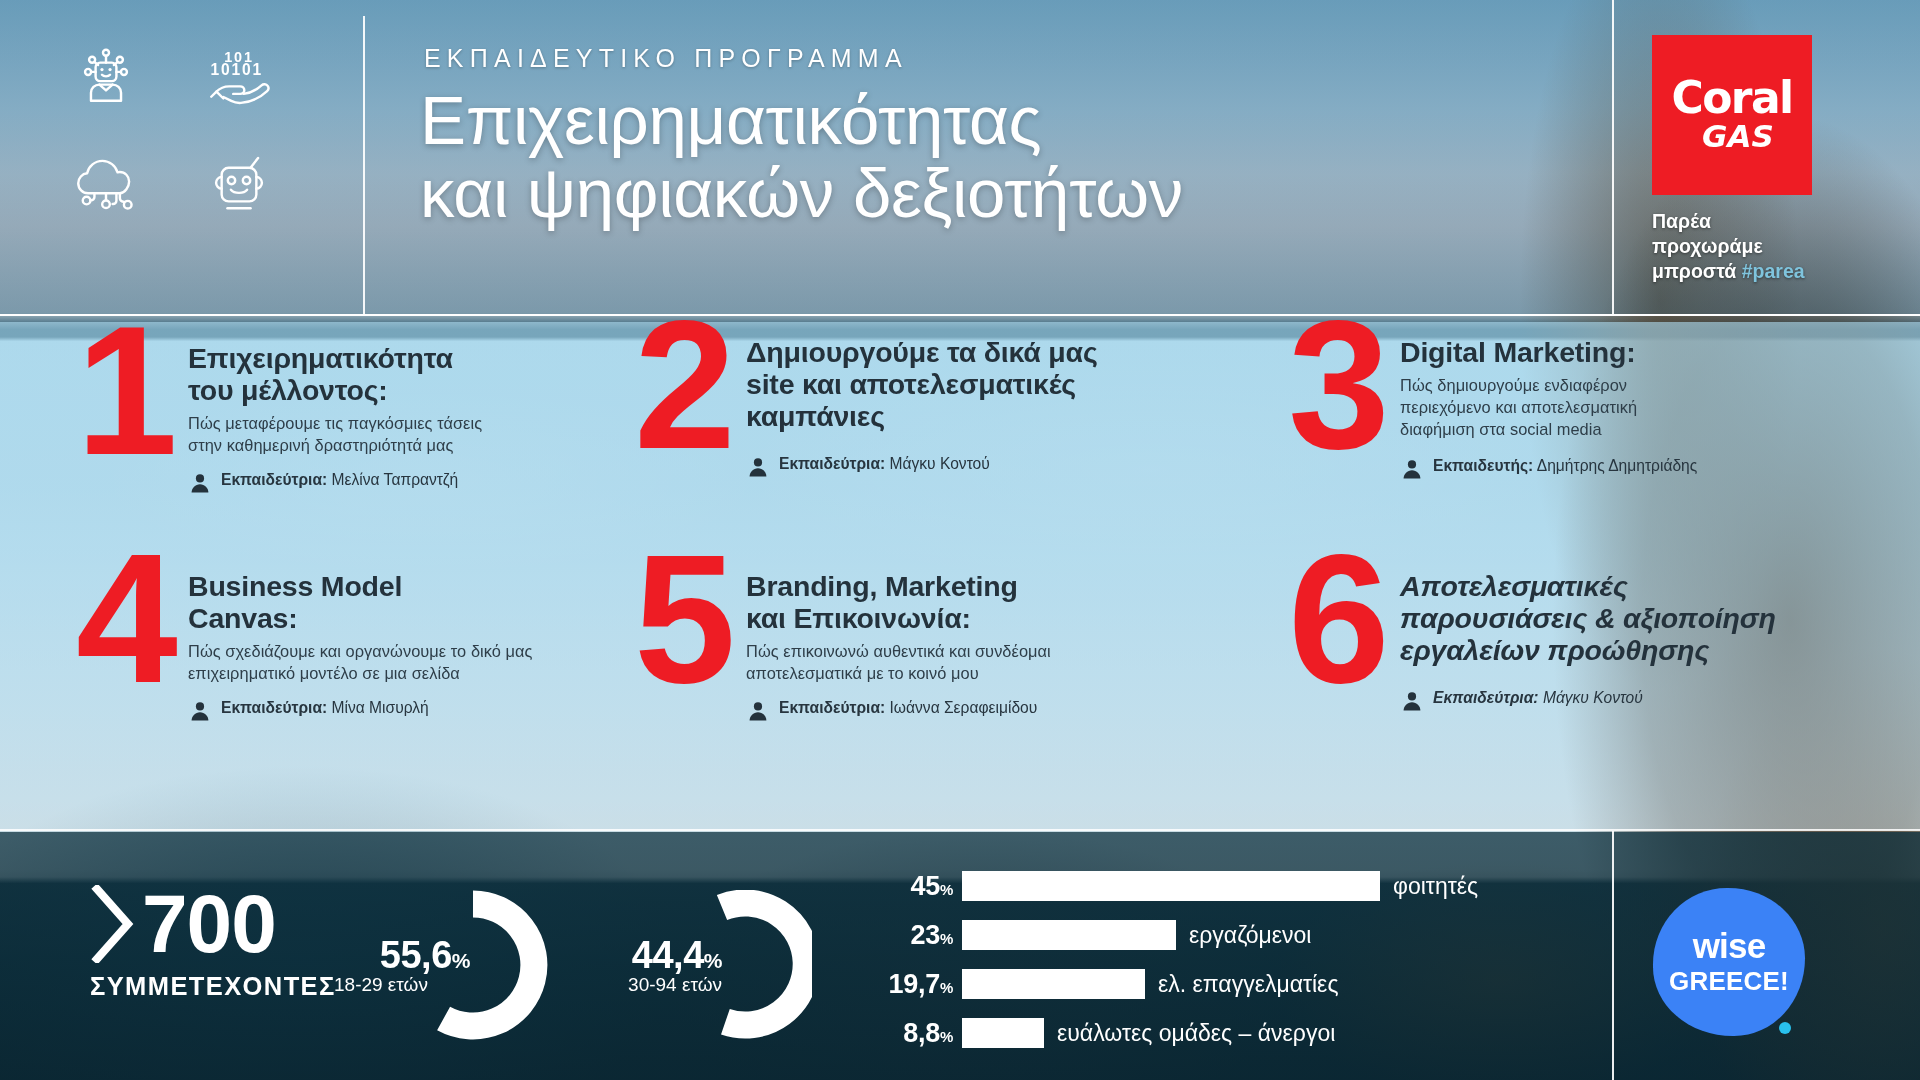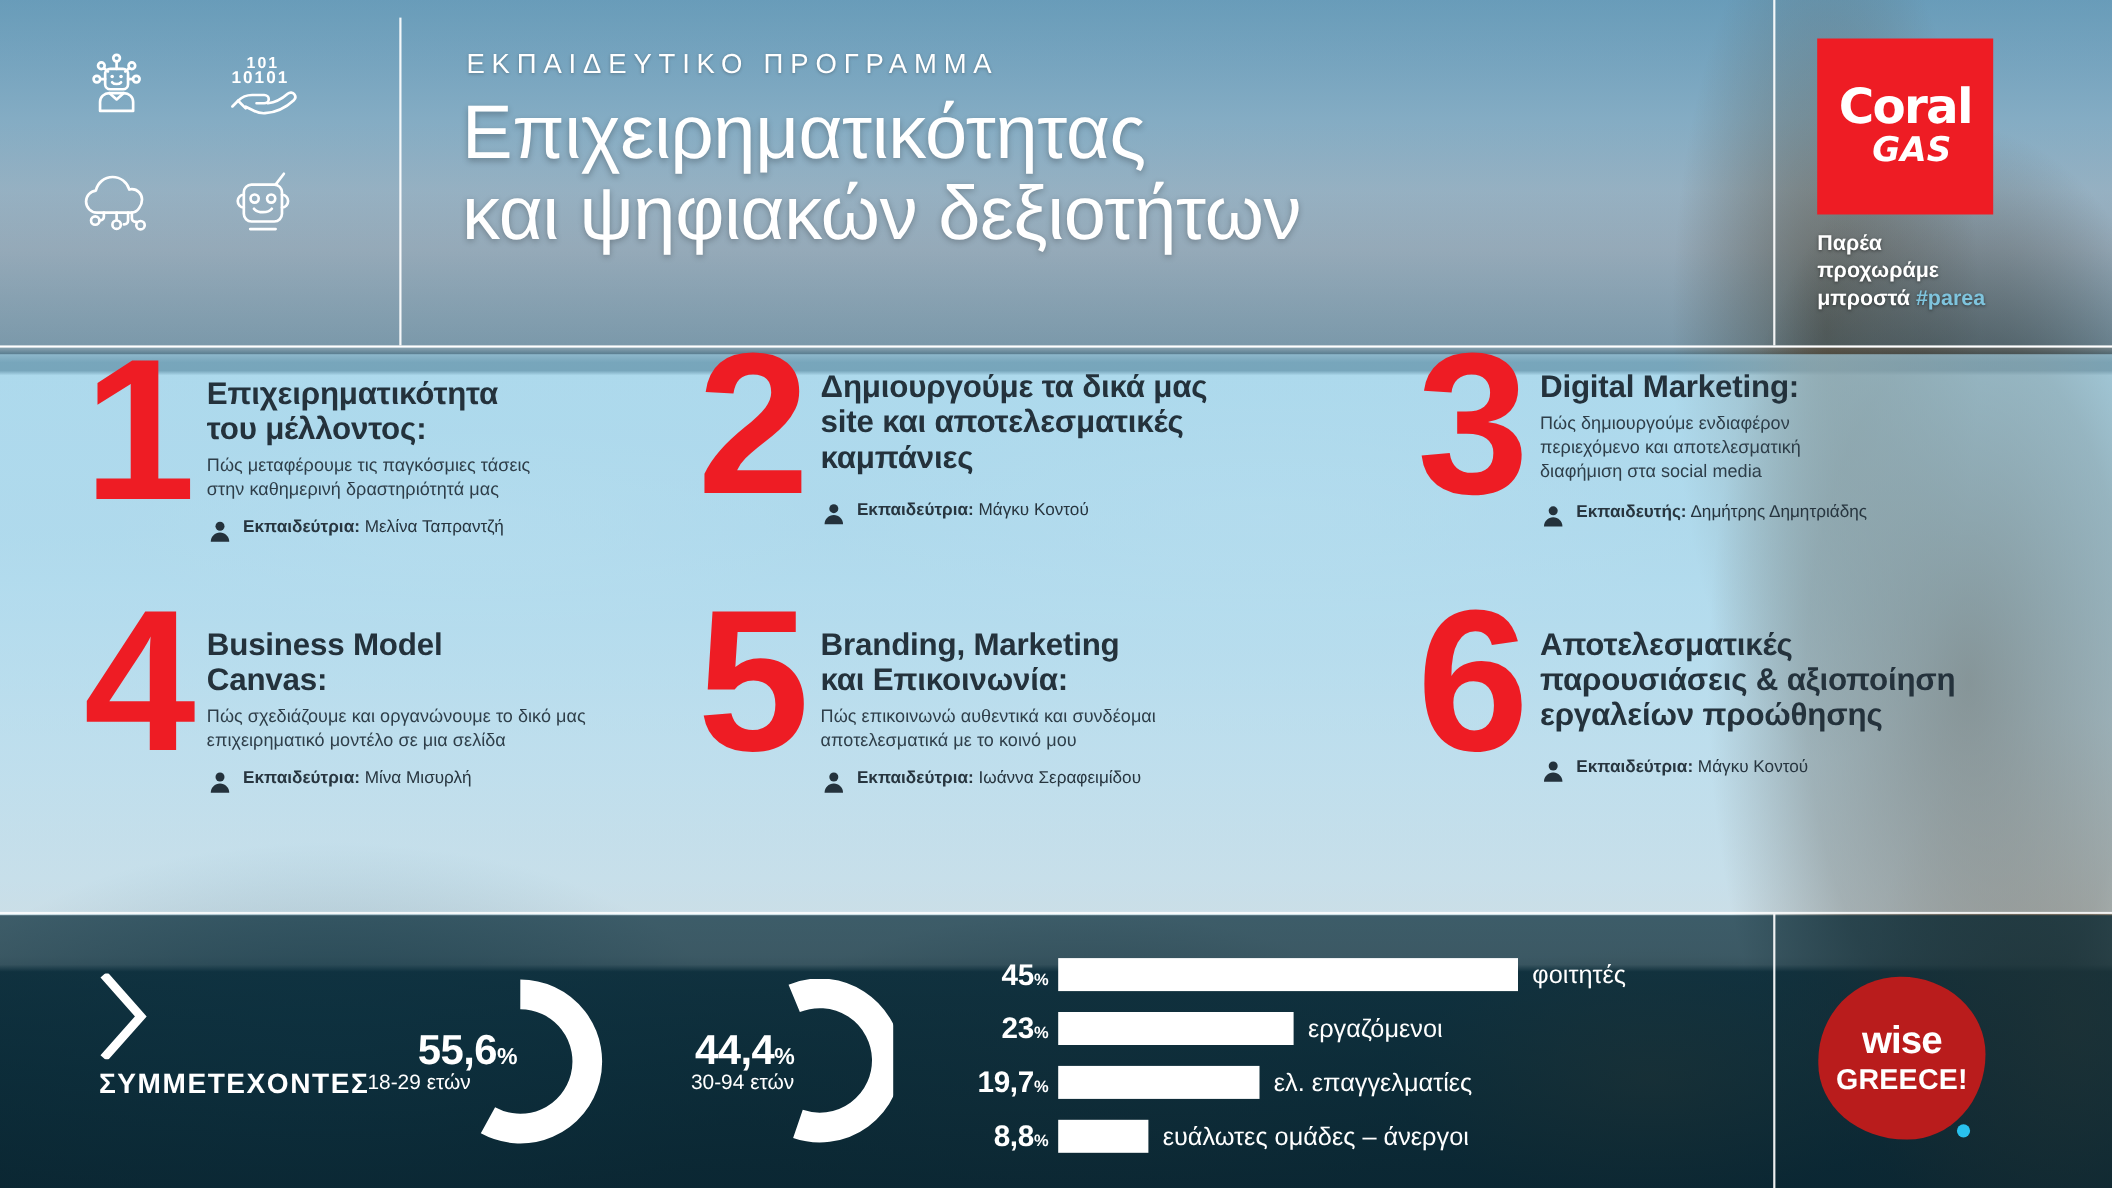--- a/index.html
+++ b/index.html
@@ -144,21 +144,21 @@
   .bar-pct {
     width:82px; text-align:right; color:#fff; font-weight:bold; font-size:27px;
     letter-spacing:-0.3px; padding-right:9px;
   }
   .bar-pct sup { font-size:15px; font-weight:bold; vertical-align:baseline; }
   .bar-fill { height:30px; background:#ffffff; }
   .bar-label { color:#fff; font-size:23px; margin-left:13px; white-space:nowrap; }
 
   .wise {
     position:absolute; left:1653px; top:888px; width:152px; height:148px;
-    background:#b91c1c;
+    background:#3b82f6;
     border-radius:49% 51% 47% 53% / 52% 48% 53% 47%;
     display:flex; flex-direction:column; align-items:center; justify-content:center;
   }
   .wise .w1 { color:#fff; font-size:35px; font-weight:bold; letter-spacing:-0.8px; line-height:1; }
   .wise .w2 { color:#fff; font-size:26px; font-weight:bold; letter-spacing:0.2px; margin-top:3px; }
   .wise .blob {
     position:absolute; width:12px; height:12px; background:#29c1ee; border-radius:50%;
     right:14px; bottom:2px;
   }
 </style>
@@ -335,41 +335,42 @@
               <circle cx="12" cy="7.4" r="4.1" fill="#24323c"></circle>
               <path d="M3.6 21.6c0-4.7 3.8-8.4 8.4-8.4s8.4 3.7 8.4 8.4z" fill="#24323c"></path>
             </svg>
           <div class="tl"><b>Εκπαιδεύτρια:</b> <span>Ιωάννα Σεραφειμίδου</span></div>
         </div>
       </div>
     </div>
 
     <div class="card" style="left:1272px;top:228px;width:640px;">
       <div class="num">6</div>
-      <div class="body" style="width:480px;">
+      <div class="body" style="width:480px;font-style:italic;">
         <div class="c-title" style="white-space:pre-line">Αποτελεσματικές
 παρουσιάσεις &amp; αξιοποίηση
 εργαλείων προώθησης</div>
         <div class="c-sub" style="white-space:pre-line"></div>
         <div class="trainer" style="margin-top:22px;">
           <svg viewBox="0 0 24 24">
               <circle cx="12" cy="7.4" r="4.1" fill="#24323c"></circle>
               <path d="M3.6 21.6c0-4.7 3.8-8.4 8.4-8.4s8.4 3.7 8.4 8.4z" fill="#24323c"></path>
             </svg>
           <div class="tl"><b>Εκπαιδεύτρια:</b> <span>Μάγκυ Κοντού</span></div>
         </div>
       </div>
     </div>
   </div>
 
   <div class="stat700">
     <div class="row">
       <svg class="chev" viewBox="0 0 46 78">
         <path d="M7 4 L38 39 L7 74" fill="none" stroke="#fff" stroke-width="8" stroke-linecap="square"></path>
       </svg>
+      <div class="big">700</div>
     </div>
     <div class="cap">ΣΥΜΜΕΤΕΧΟΝΤΕΣ</div>
   </div>
 
   <div class="donut" style="left:398px;top:890px;width:150px;height:150px;">
     <svg width="150" height="150" viewBox="0 0 150 150">
       <path d="M75 14 A61 61 0 1 1 45.6 128.5" fill="none" stroke="#ffffff" stroke-width="27"></path>
     </svg>
     <div class="dv" style="left:-60px;top:44px;width:132px;text-align:right;"><span>55,6</span><sup>%</sup></div>
     <div class="dl" style="left:-64px;top:84px;width:136px;text-align:left;">18-29 ετών</div>

